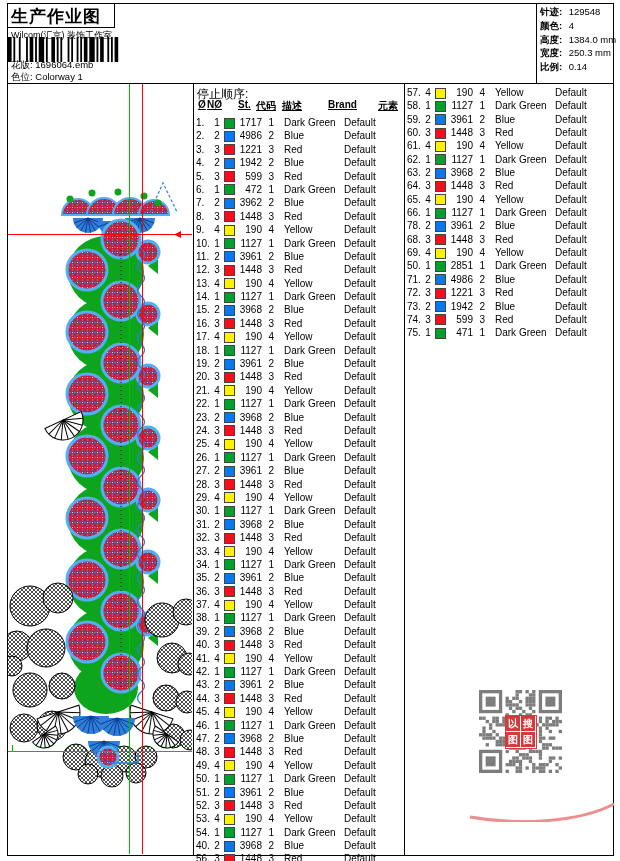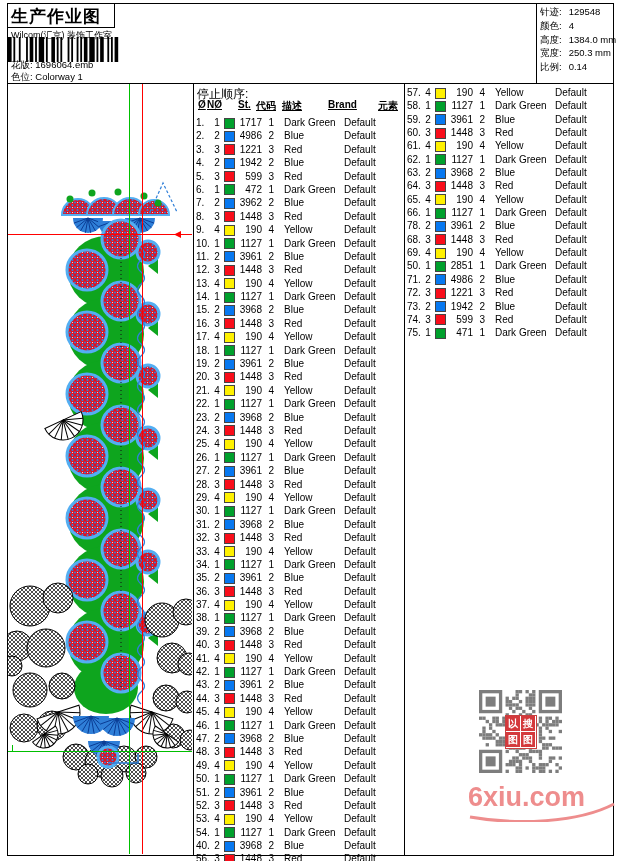--- a/index.html
+++ b/index.html
@@ -9,21 +9,21 @@
   .page-border{left:7px;top:3px;width:605px;height:851px;border:1px solid #000;}
   .hline{background:#000;height:1px;}
   .vline{background:#000;width:1px;}
   .title{left:11px;top:5px;font-size:17px;font-weight:bold;letter-spacing:1px;}
   .title-box-right{left:114px;top:3px;height:24px;}
   .title-box-bottom{left:7px;top:27px;width:108px;}
   .subtitle{left:11px;top:29px;font-size:9px;}
   .meta{left:11px;font-size:9.5px;}
   .infobox{left:540px;top:5px;width:72px;font-size:9.5px;line-height:13.8px;}
   .info-row{white-space:nowrap;}
-  .info-row .lab{display:inline-block;min-width:26px;}
+  .info-row .lab{display:inline-block;min-width:26px;font-weight:bold;}
   .seq-label{left:197px;top:86px;font-size:12px;}
   .thead{left:196px;top:99px;width:210px;height:14px;font-size:10px;font-weight:bold;}
   .thead span{position:absolute;text-decoration:underline;white-space:nowrap;}
   .h0{left:2px}.h1{left:11px}.h2{left:42px}.h3{left:60px}.h4{left:86px}.h5{left:132px}.h6{left:182px}
   .rows{width:212px;font-size:10px;}
   .rows-left{left:196px;top:116px;--rh:13.4px;}
   .rows-right{left:407px;top:86px;--rh:13.35px;}
   .trow{position:relative;height:var(--rh);line-height:var(--rh);white-space:nowrap;}
   .trow span{position:absolute;top:0;}
   .c-num{left:0;width:15px;}
@@ -1241,17 +1241,16 @@
       <rect x="66.39999999999999" y="6.64" width="9.959999999999999" height="9.959999999999999" fill="#7d7d7d"></rect>
     </g>
   </svg>
 <div class="abs qr-stamp">
   <span>以</span>
   <span>搜</span>
   <span>图</span>
   <span>图</span>
 </div>
 <div class="abs watermark">
-  <span class="wm-text">6xiu.com</span>
   <svg style="position:absolute;left:0;top:20px" width="152" height="20" viewBox="0 0 152 20">
     <path d="M4 15 C 50 23, 112 21, 148 2" fill="none" stroke="#ee8d8d" stroke-width="3"></path>
   </svg>
 </div>
 
 </body></html>

